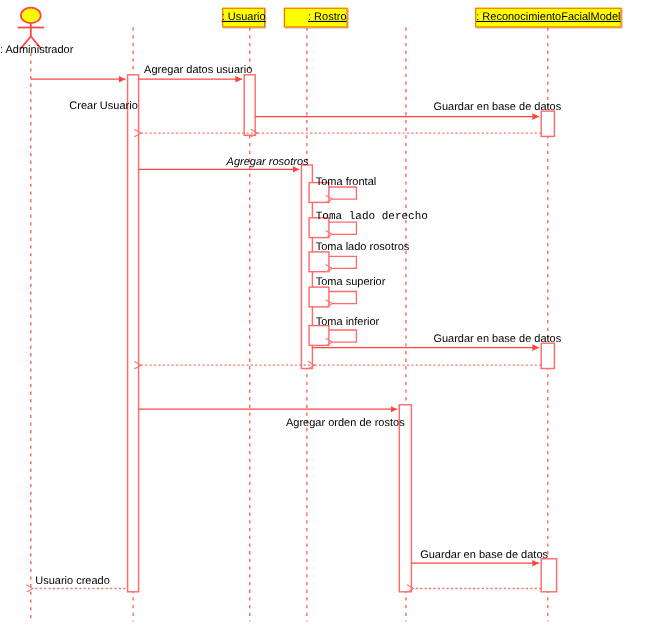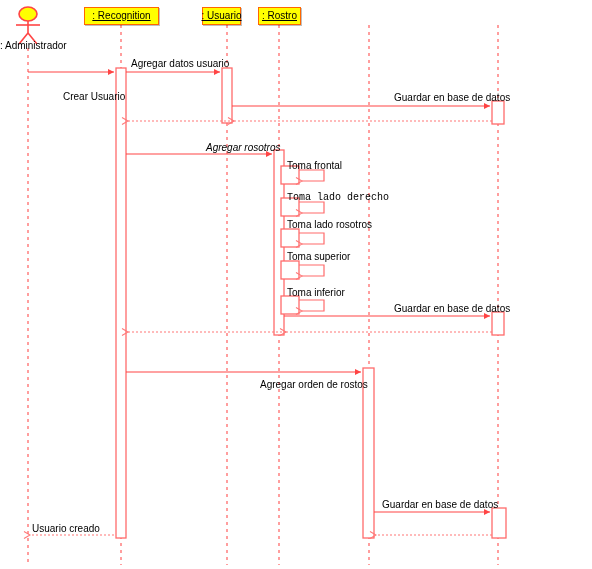--- a/index.html
+++ b/index.html
@@ -129,33 +129,33 @@
       <line x1="234" y1="121" x2="128" y2="121" marker-end="url(#arrow-open)"></line>
       <line x1="492" y1="332" x2="286" y2="332" marker-end="url(#arrow-open)"></line>
       <line x1="286" y1="332" x2="128" y2="332" marker-end="url(#arrow-open)"></line>
       <line x1="492" y1="535" x2="376" y2="535" marker-end="url(#arrow-open)"></line>
       <line x1="114" y1="535" x2="30" y2="535" marker-end="url(#arrow-open)"></line>
     </g>
   </svg>
 
   <div class="actor-label" style="left:0px; top:41px;">: Administrador</div>
 
-  <div class="lifeline-box" style="left:84px; top:7px; width:75px;">
-    <span class="lifeline-label">: Recognition</span>
-  </div>
 
   <div class="lifeline-box" style="left:202px; top:7px; width:39px;">
     <span class="lifeline-label">: Usuario</span>
   </div>
 
-  <div class="lifeline-box" style="left:258px; top:7px; width:43px;">
+  <div class="lifeline-box" style="left:258px; top:7px; width:58px;justify-content:flex-end;">
     <span class="lifeline-label">: Rostro</span>
   </div>
 
 
+  <div class="lifeline-box" style="left:432px; top:7px; width:133px;">
+    <span class="lifeline-label">: ReconocimientoFacialModel</span>
+  </div>
 
   <div class="msg-label" style="left:63px; top:59px;margin-top:33px;">Crear Usuario</div>
 
   <div class="msg-label" style="left:131px; top:59px;">Agregar datos usuario</div>
 
   <div class="msg-label" style="left:394px; top:93px;">Guardar en base de datos</div>
 
   <div class="msg-label" style="left:206px; top:143px;font-style:italic;">Agregar rosotros</div>
 
   <div class="msg-label" style="left:287px; top:161px;">Toma frontal</div>

